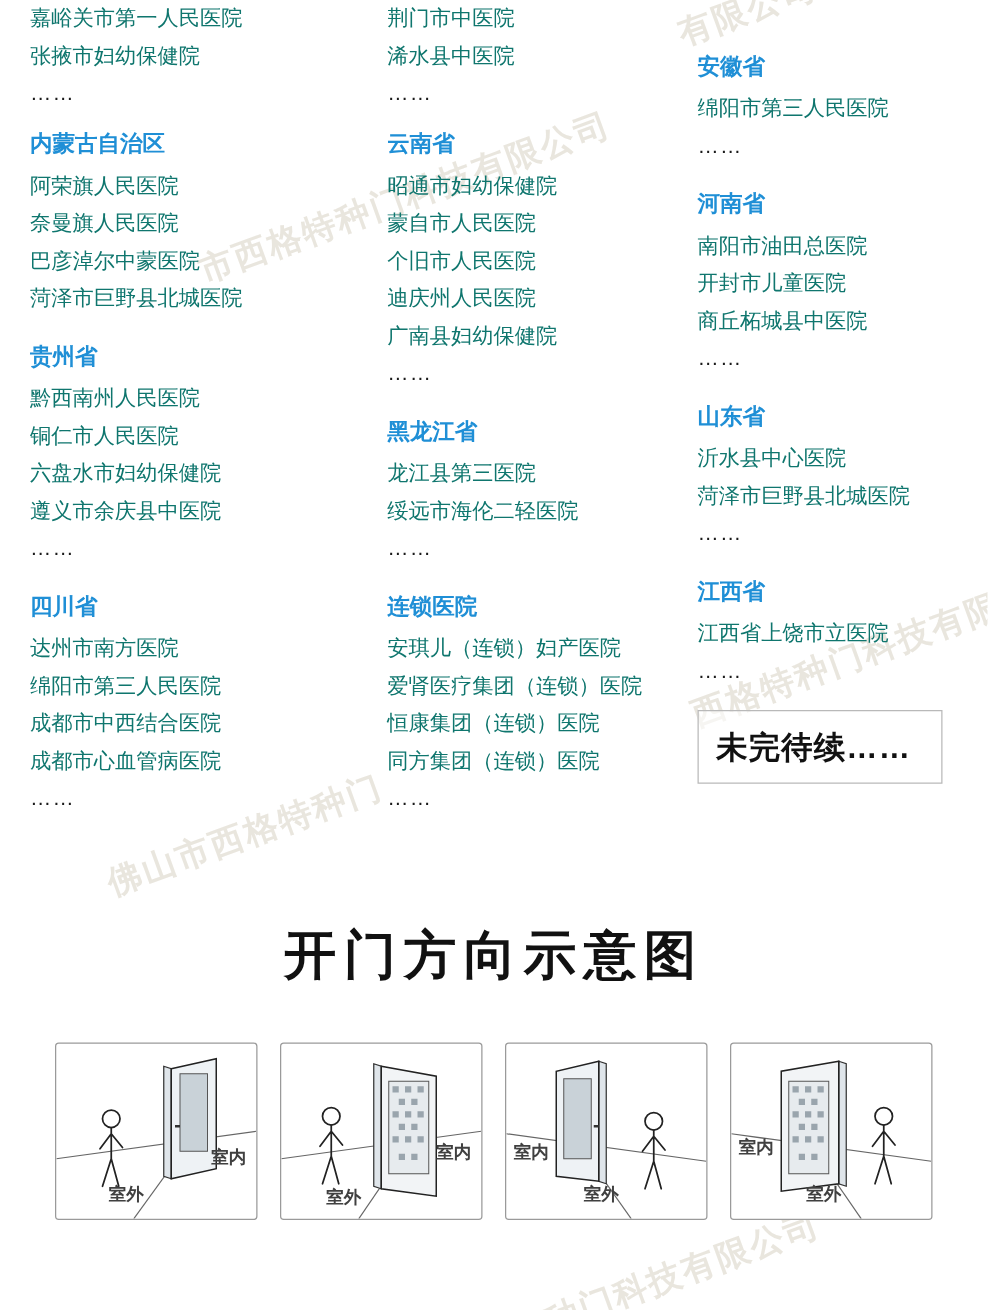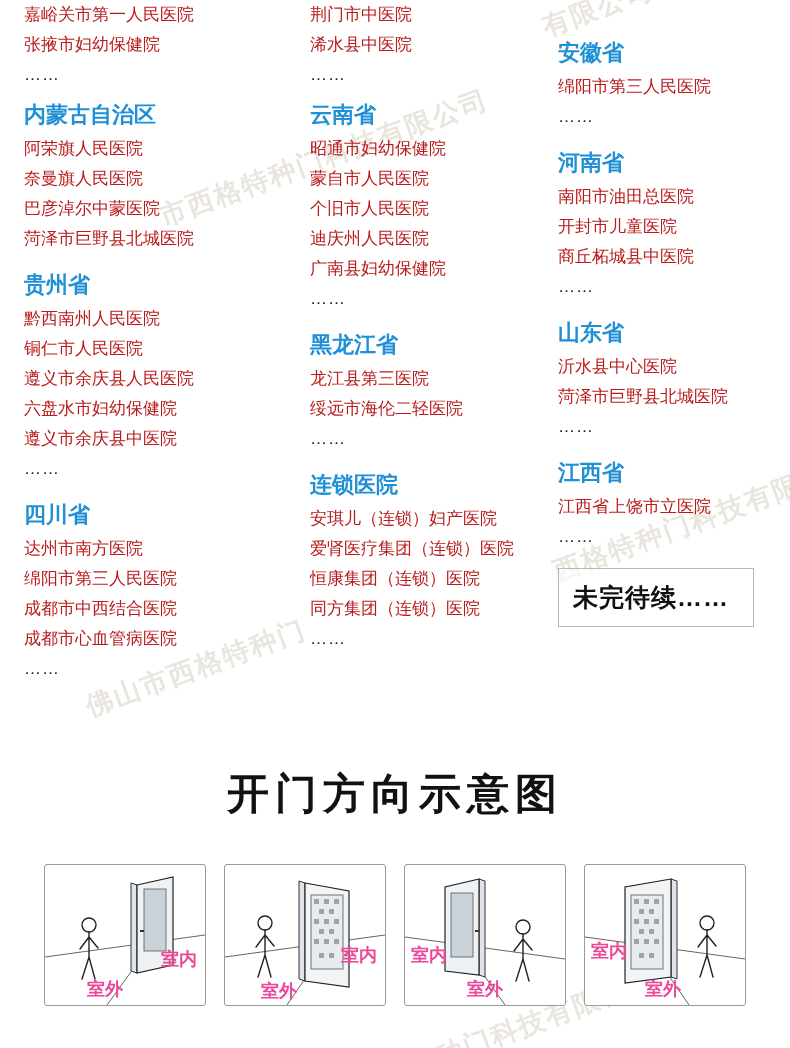--- a/index.html
+++ b/index.html
@@ -44,29 +44,29 @@
     padding: 0 24px;
     box-sizing: border-box;
     width: 790px;
   }
   .col { width: 260px; box-sizing: border-box; }
   .col2 { padding-left: 40px; }
   .col3 { padding-left: 40px; }
 
   .prov {
     color: #1f8fd6;
-    font-size: 22px;
+    font-size: 18px;
     font-weight: bold;
     margin: 0 0 4px 0;
     line-height: 30px;
   }
   .item {
     font-size: 17px;
     line-height: 30px;
-    color: #b91c1c;
+    color: #0f766e;
     white-space: nowrap;
   }
   .dots {
     font-size: 17px;
     line-height: 30px;
     color: #1a1a1a;
     letter-spacing: 1px;
   }
   .group { margin-bottom: 16px; }
   .group.tight { margin-bottom: 10px; }
@@ -117,23 +117,23 @@
     height: 140px;
     border: 1px solid #9a9a9a;
     border-radius: 3px;
     position: relative;
     background: #fff;
     overflow: hidden;
   }
   .door-card svg { display: block; }
   .lbl {
     position: absolute;
-    font-size: 18px;
-    font-weight: bold;
-    color: #ec4899;
+    font-size: 14px;
+    font-weight: bold;
+    color: #404040;
     white-space: nowrap;
   }
 </style>
 </head>
 <body>
 
 <div class="wm wm1">市西格特种门科技有限公司</div>
 <div class="wm wm2">有限公司</div>
 <div class="wm wm3">佛山市西格特种门</div>
 <div class="wm wm4">西格特种门科技有限公司</div>
@@ -151,21 +151,20 @@
       <div class="prov">内蒙古自治区</div>
       <div class="item">阿荣旗人民医院</div>
       <div class="item">奈曼旗人民医院</div>
       <div class="item">巴彦淖尔中蒙医院</div>
       <div class="item">菏泽市巨野县北城医院</div>
     </div>
     <div class="group">
       <div class="prov">贵州省</div>
       <div class="item">黔西南州人民医院</div>
       <div class="item">铜仁市人民医院</div>
-      <div class="item">遵义市余庆县人民医院</div>
       <div class="item">六盘水市妇幼保健院</div>
       <div class="item">遵义市余庆县中医院</div>
       <div class="dots">……</div>
     </div>
     <div class="group">
       <div class="prov">四川省</div>
       <div class="item">达州市南方医院</div>
       <div class="item">绵阳市第三人民医院</div>
       <div class="item">成都市中西结合医院</div>
       <div class="item">成都市心血管病医院</div>

